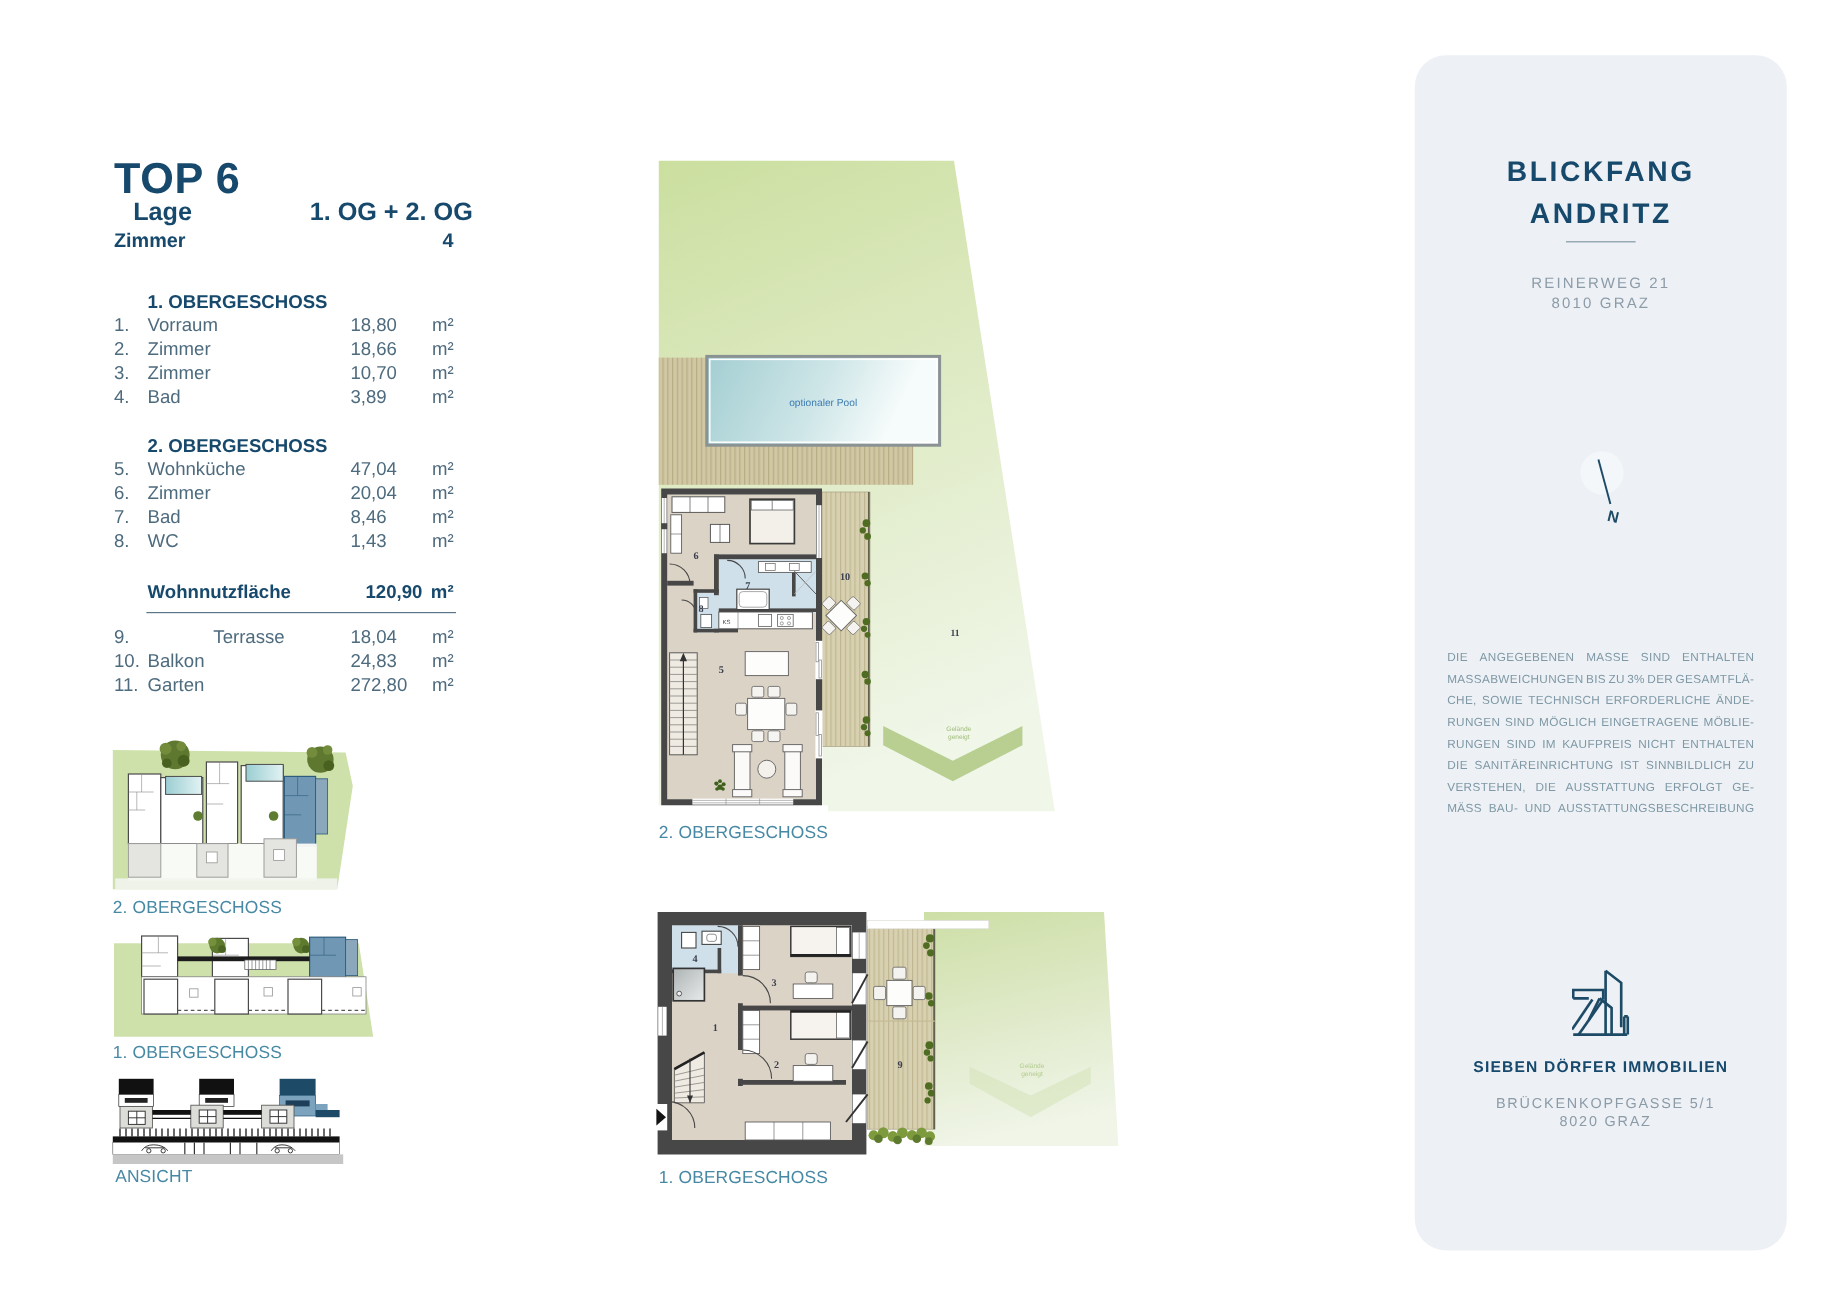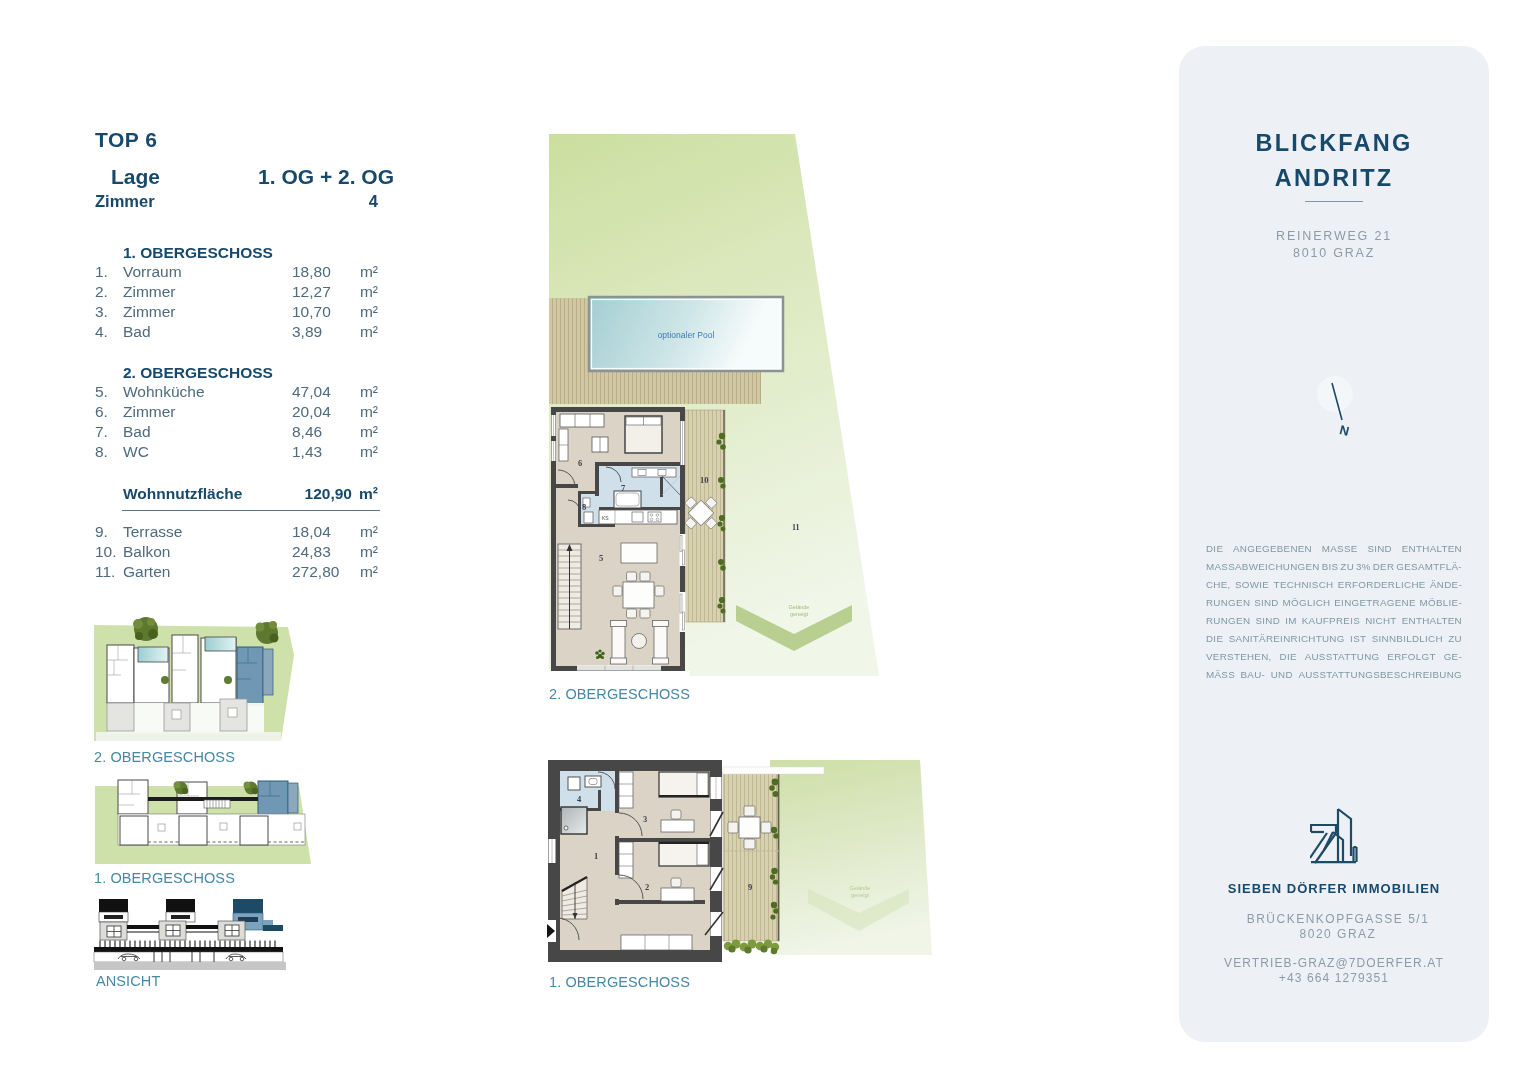--- a/index.html
+++ b/index.html
@@ -12,21 +12,21 @@
   .trow .num { width:28px; }
   .trow .name { flex:1; }
   .trow .val { width:60px; }
   .trow .unit { width:26px; text-align:right; }
 </style>
 </head>
 <body>
 
 <div class="abs" style="left:95px; top:0; width:285px;">
 
-  <div class="dark" style="position:absolute; top:128px; left:0; font-size:21px; font-weight:bold; letter-spacing:0.5px;">TOP 6</div>
+  <div class="dark" style="position:absolute; top:128px; left:0; font-size:36px; font-weight:bold; letter-spacing:0.5px;">TOP 6</div>
 
   <div class="dark" style="position:absolute; top:167px; left:16px; width:283px; display:flex; font-size:21px; font-weight:bold; line-height:19px;">
       <span>Lage</span>
       <span style="margin-left:auto;">1. OG + 2. OG</span>
     </div>
 
   <div class="dark" style="position:absolute; top:192px; left:0; width:283px; display:flex; font-size:16.5px; font-weight:bold; line-height:19px;">
       <span>Zimmer</span>
       <span style="margin-left:auto;">4</span>
     </div>
@@ -36,21 +36,21 @@
   <div class="rowtxt" style="position:absolute; top:262px; left:0; width:283px;">
     <div class="trow">
         <span class="num">1.</span>
         <span class="name">Vorraum</span>
         <span class="val">18,80</span>
         <span class="unit">m²</span>
       </div>
     <div class="trow">
         <span class="num">2.</span>
         <span class="name">Zimmer</span>
-        <span class="val">12,27</span>
+        <span class="val">18,66</span>
         <span class="unit">m²</span>
       </div>
     <div class="trow">
         <span class="num">3.</span>
         <span class="name">Zimmer</span>
         <span class="val">10,70</span>
         <span class="unit">m²</span>
       </div>
     <div class="trow">
         <span class="num">4.</span>
@@ -93,21 +93,21 @@
       <span>Wohnnutzfläche</span>
       <span style="margin-left:auto;">120,90</span>
       <span style="width:26px; text-align:right;">m²</span>
     </div>
 
   <div style="position:absolute; top:510px; left:27px; width:258px; height:1px; background:#5b7689;"></div>
 
   <div class="rowtxt" style="position:absolute; top:522px; left:0; width:283px;">
     <div class="trow">
         <span class="num" style="width:34px;">9.</span>
-        <span class="name" style="margin-left:-6px;">Terrasse</span>
+        <span class="name" style="margin-left:-6px;text-align:center;">Terrasse</span>
         <span class="val">18,04</span>
         <span class="unit">m²</span>
       </div>
     <div class="trow">
         <span class="num" style="width:34px;">10.</span>
         <span class="name" style="margin-left:-6px;">Balkon</span>
         <span class="val">24,83</span>
         <span class="unit">m²</span>
       </div>
     <div class="trow">
@@ -870,14 +870,13 @@
       <path d="M43.5 41 V56 M43.5 41 H46.5 M46.5 41 V56"></path>
 
       <path d="M1 56.2 H46"></path>
     </g>
   </svg>
 
   <div class="dark" style="position:absolute; top:835px; left:0; width:100%; text-align:center; font-size:13px; font-weight:bold; letter-spacing:1px;">SIEBEN DÖRFER IMMOBILIEN</div>
 
   <div style="position:absolute; top:866px; left:4px; width:100%; text-align:center; font-size:12px; letter-spacing:1.5px; line-height:15px; color:#8c9ba8;">BRÜCKENKOPFGASSE 5/1<br>8020 GRAZ</div>
 
-  <div style="position:absolute; top:910px; left:0; width:100%; text-align:center; font-size:12px; letter-spacing:1.1px; line-height:15px; color:#8c9ba8;">VERTRIEB-GRAZ@7DOERFER.AT<br>+43 664 1279351</div>
 </div>
 
 </body></html>

